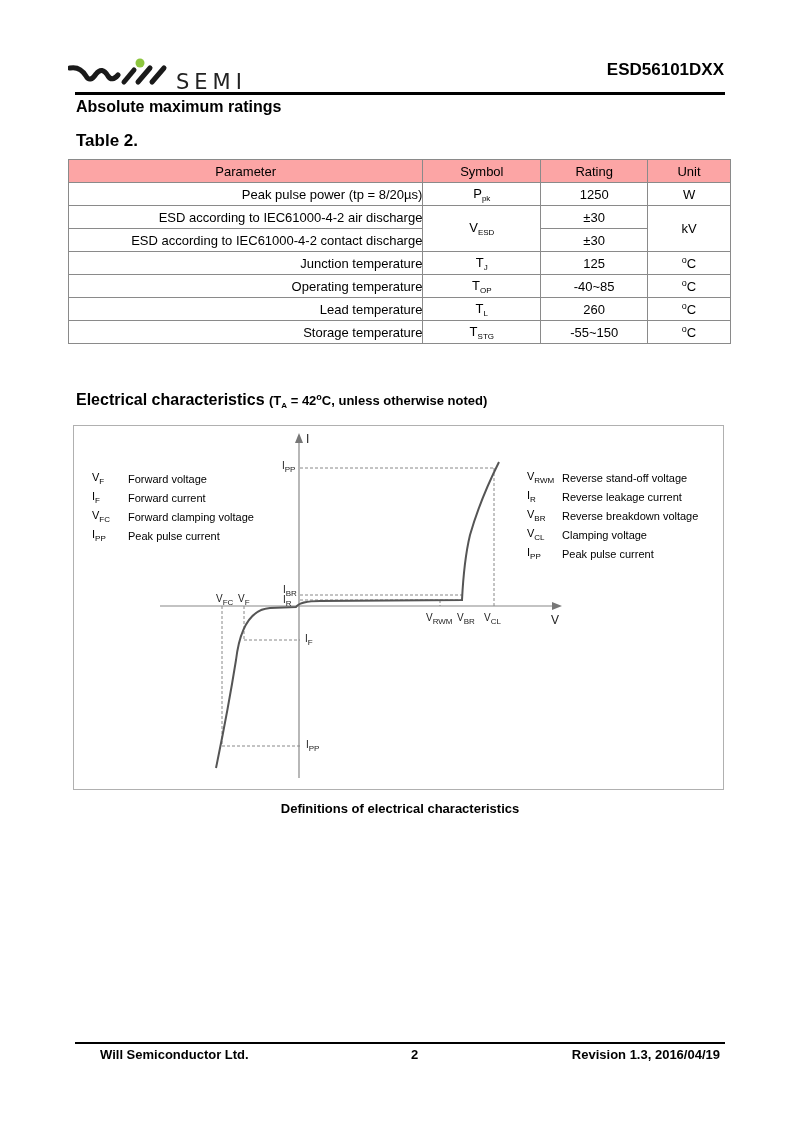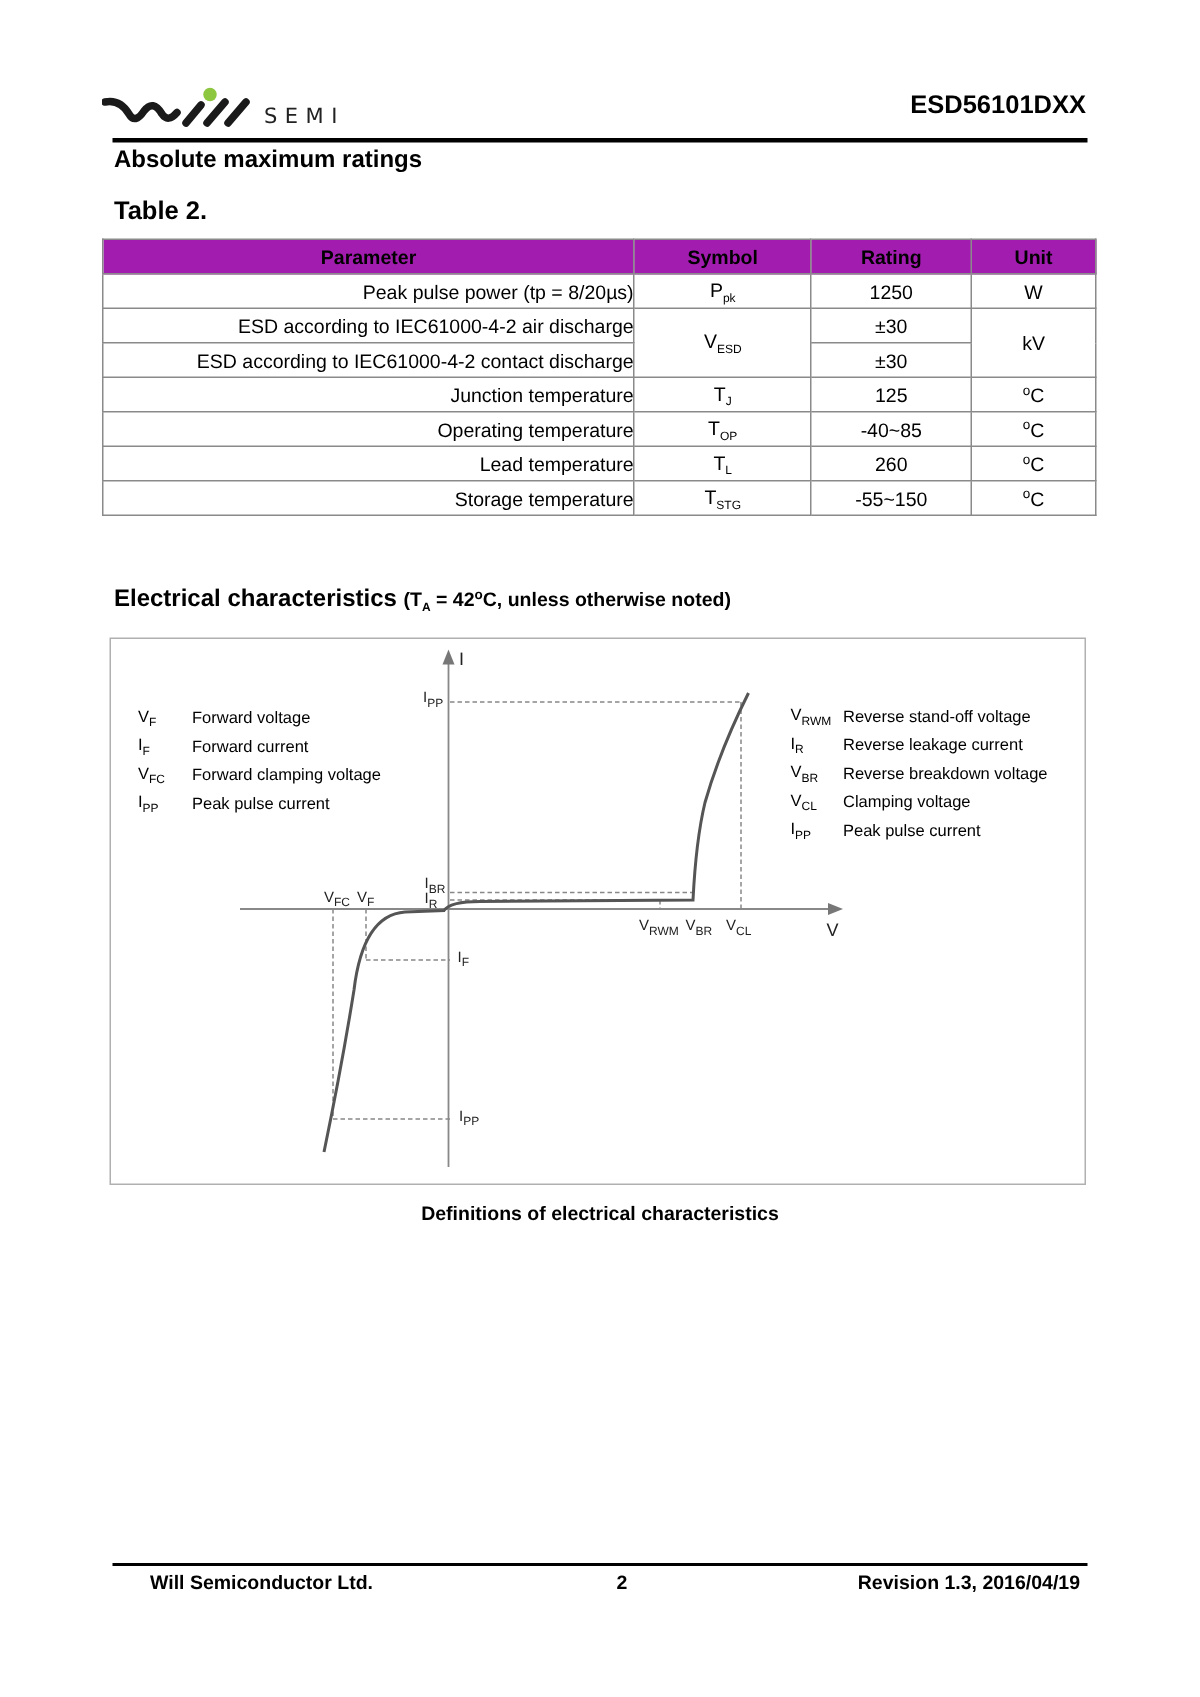--- a/index.html
+++ b/index.html
@@ -1,26 +1,26 @@
 <!DOCTYPE html>
 <html><head>
 <meta charset="utf-8">
 <style>
   html, body { margin: 0; padding: 0; background: #ffffff; }
   body { width: 800px; height: 1131px; position: relative; font-family: "Liberation Sans", sans-serif; color: #000; overflow: hidden; }
   .abs { position: absolute; }
   .logo { left: 68px; top: 58px; width: 190px; height: 32px; }
-  .logo-semi { left: 176px; top: 70px; font-size: 14px; letter-spacing: 5px; color: #222; font-family: "DejaVu Sans", sans-serif; }
+  .logo-semi { left: 176px; top: 70px; font-size: 21px; letter-spacing: 5px; color: #222; font-family: "DejaVu Sans", sans-serif; }
   .part-no { right: 76px; top: 60px; font-size: 17px; font-weight: bold; }
   .hdr-rule { left: 75px; top: 92px; width: 650px; height: 3px; background: #000; }
   .sec-title { left: 76px; top: 98px; font-size: 16px; font-weight: bold; text-align: center; }
   .tbl-cap { left: 76px; top: 131px; font-size: 17px; font-weight: bold; }
   table.ratings { position: absolute; left: 68px; top: 159px; width: 663px; border-collapse: collapse; font-size: 13px; }
   table.ratings th, table.ratings td { border: 1px solid #8a8a8a; height: 22px; padding: 0; }
-  table.ratings th { background: #a21caf; font-weight: bold; height: 22px; }
+  table.ratings th { background: #fca5a5; font-weight: normal; height: 22px; }
   table.ratings td.param { text-align: right; padding-left: 18px; }
   table.ratings td.c { text-align: center; }
   sub { font-size: 8px; vertical-align: -3px; }
   sup { font-size: 9px; vertical-align: 5px; }
   .ec-title { left: 76px; top: 391px; font-size: 16px; font-weight: bold; }
   .ec-title .cond { font-size: 13px; }
   .diagram { left: 73px; top: 425px; width: 651px; height: 365px; border: 1px solid #b0b0b0; box-sizing: border-box; }
   .legend { font-size: 11px; }
   .legend .row { display: flex; height: 19px; align-items: center; }
   .legend .sym { width: 36px; }

